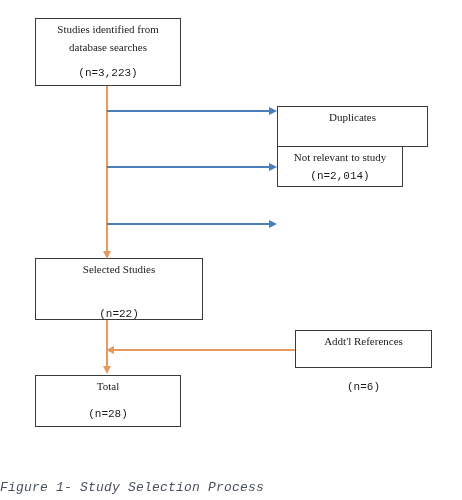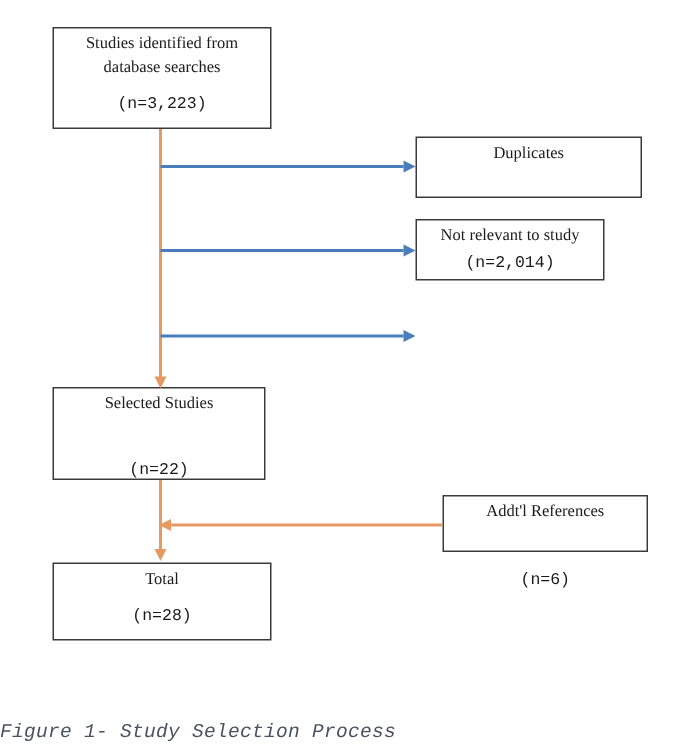--- a/index.html
+++ b/index.html
@@ -16,21 +16,21 @@
     font-family: "Liberation Serif", "DejaVu Serif", serif;
   }
   .node {
     position: absolute;
     box-sizing: border-box;
     border: 1px solid #3a3a3a;
     background: #ffffff;
     display: flex;
     flex-direction: column;
     align-items: center;
-    justify-content: flex-start;
+    justify-content: space-between;
     text-align: center;
     color: #1a1a1a;
     font-size: 11px;
     line-height: 1.45;
     padding: 3px 20px;
   }
   .node .title-line {
     display: block;
     white-space: nowrap;
   }
@@ -84,32 +84,32 @@
 <body>
 
 <div id="figure-root">
 
   <div class="node" style="left:35px; top:18px; width:146px; height:68px;">
     <span class="title-line">Studies identified from</span>
     <span class="title-line">database searches</span>
     <span class="count-line">(n=3,223)</span>
   </div>
 
-  <div class="node tight" style="left:277px; top:91px; width:151px; height:41px;gap:36px;">
+  <div class="node tight" style="left:277px; top:106px; width:151px; height:41px;gap:36px;">
     <span class="title-line">Duplicates</span>
     <span class="count-line">(n=829)</span>
   </div>
 
   <div class="node tight" style="left:277px; top:146px; width:126px; height:41px;">
     <span class="title-line">Not relevant to study</span>
     <span class="count-line">(n=2,014)</span>
   </div>
 
 
-  <div class="node" style="left:35px; top:258px; width:142px; height:62px;gap:20px;">
+  <div class="node" style="left:35px; top:258px; width:168px; height:62px;gap:20px;">
     <span class="title-line">Selected Studies</span>
     <span class="count-line">(n=22)</span>
   </div>
 
   <div class="node tight" style="left:295px; top:330px; width:137px; height:38px;gap:27px;">
     <span class="title-line">Addt'l References</span>
     <span class="count-line">(n=6)</span>
   </div>
 
   <div class="node" style="left:35px; top:375px; width:146px; height:52px;">

